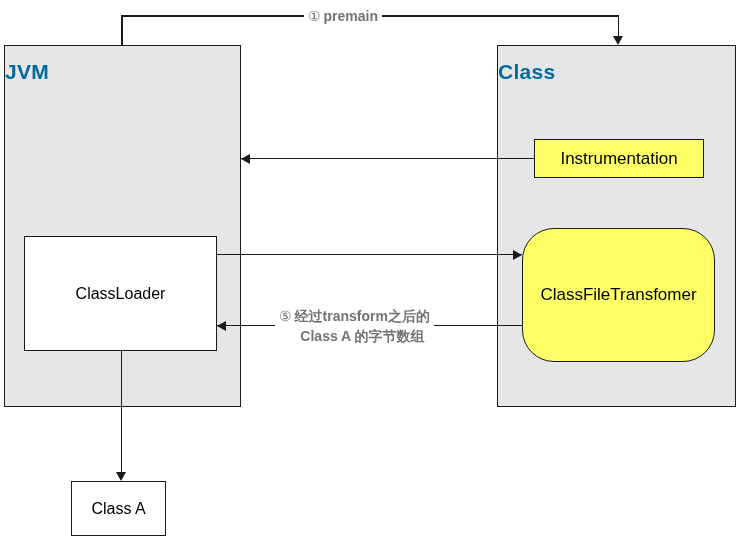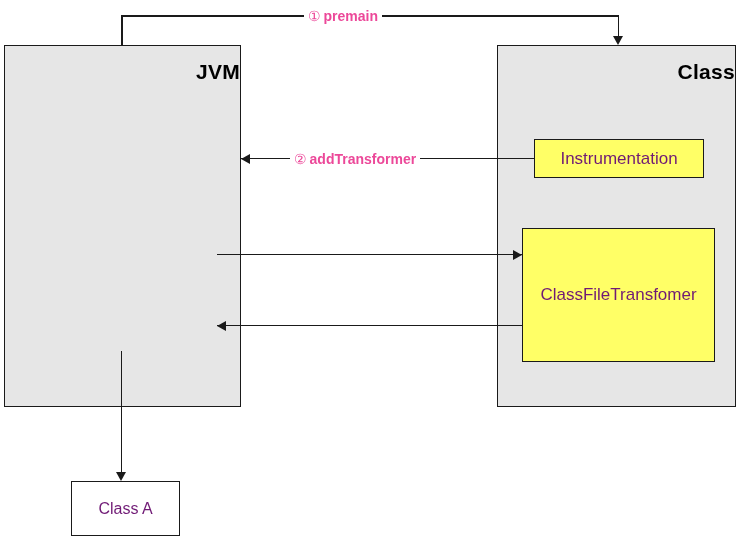--- a/index.html
+++ b/index.html
@@ -20,34 +20,34 @@
   .container-box {
     position: absolute;
     background: #e6e6e6;
     border: 1.6px solid #1a1a1a;
     box-sizing: border-box;
   }
   .container-title {
     position: absolute;
     left: 0;
     right: 0;
-    text-align: right;
+    text-align: left;
     font-weight: bold;
     font-size: 21px;
-    color: #000000;
+    color: #0369a1;
     letter-spacing: 0.3px;
   }
   .inner-box {
     position: absolute;
     box-sizing: border-box;
     display: flex;
     align-items: center;
     justify-content: center;
     text-align: center;
-    color: #701a75;
+    color: #000000;
   }
   .inner-box.white {
     background: #ffffff;
     border: 1.4px solid #1a1a1a;
     font-size: 16px;
   }
   .inner-box.yellow {
     background: #ffff66;
     border: 1.6px solid #1a1a1a;
     font-size: 17px;
@@ -76,21 +76,21 @@
   .arrowhead.down {
     border-left: 5px solid transparent;
     border-right: 5px solid transparent;
     border-top: 9px solid #1a1a1a;
   }
   .edge-label {
     position: absolute;
     background: #ffffff;
     font-weight: bold;
     font-size: 14px;
-    color: #ec4899;
+    color: #737373;
     white-space: nowrap;
     padding: 0 4px;
     text-align: center;
     line-height: 1.45;
   }
   .edge-label .num {
     font-weight: normal;
     font-size: 14px;
     margin-right: 3px;
   }
@@ -113,37 +113,41 @@
   </div>
 
   <div class="container-box" style="left:497px; top:45px; width:239px; height:362px;">
     <div class="container-title" style="top:14px;">Class</div>
   </div>
 
   <div class="inner-box yellow" style="left:534px; top:139px; width:170px; height:39px;">
     <span>Instrumentation</span>
   </div>
 
-  <div class="inner-box yellow" style="left:522px; top:228px; width:193px; height:134px;">
+  <div class="inner-box yellow" style="left:522px; top:228px; width:193px; height:134px;border-radius:32px;">
     <span>ClassFileTransfomer</span>
   </div>
 
+  <div class="inner-box white" style="left:24px; top:236px; width:193px; height:115px;">
+    <span>ClassLoader</span>
+  </div>
 
-  <div class="inner-box white" style="left:71px; top:481px; width:109px; height:55px;">
+  <div class="inner-box white" style="left:71px; top:481px; width:95px; height:55px;">
     <span>Class A</span>
   </div>
 
   <div class="edge h" style="left:241px; top:157.5px; width:293px;"></div>
   <div class="arrowhead left" style="left:241px; top:153.5px;"></div>
-  <div class="edge-label" style="left:290px; top:149px;">
-    <span class="num">②</span><span>addTransformer</span>
-  </div>
 
   <div class="edge h" style="left:217px; top:253.5px; width:305px;"></div>
   <div class="arrowhead right" style="left:513px; top:249.5px;"></div>
 
   <div class="edge h" style="left:217px; top:324.5px; width:305px;"></div>
   <div class="arrowhead left" style="left:217px; top:320.5px;"></div>
+  <div class="edge-label" style="left:275px; top:306px;">
+    <span class="num">⑤</span><span>经过transform之后的</span>
+    <div style="margin-left:16px;">Class A 的字节数组</div>
+  </div>
 
   <div class="edge v" style="left:120.5px; top:351px; height:128px;"></div>
   <div class="arrowhead down" style="left:116px; top:472px;"></div>
 
 </div>
 
 </body></html>

